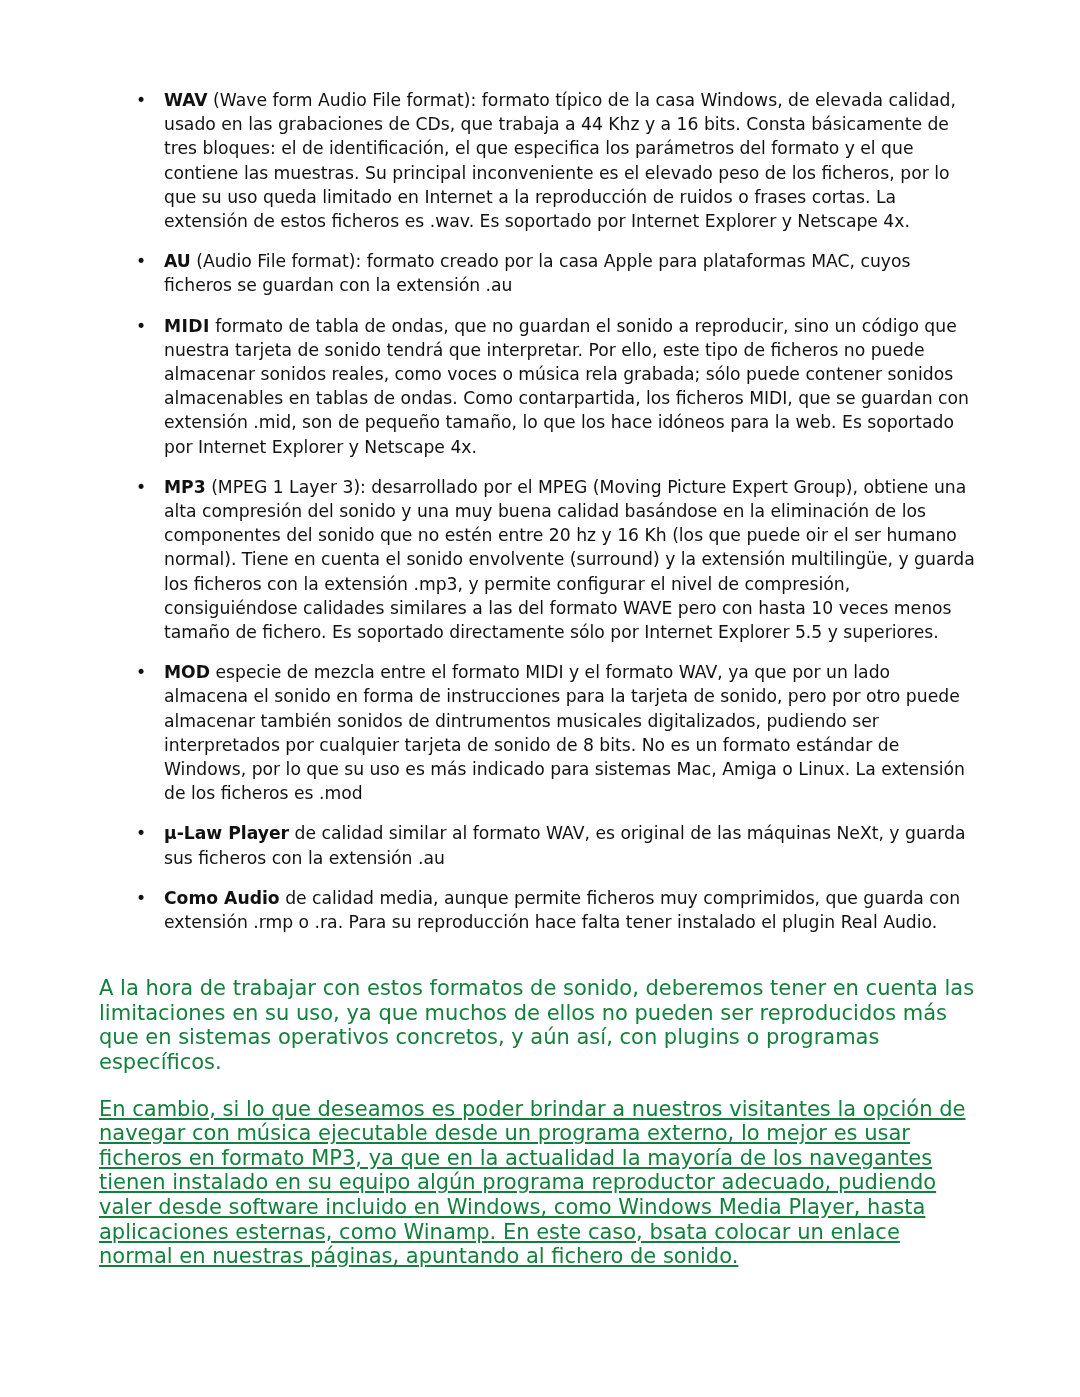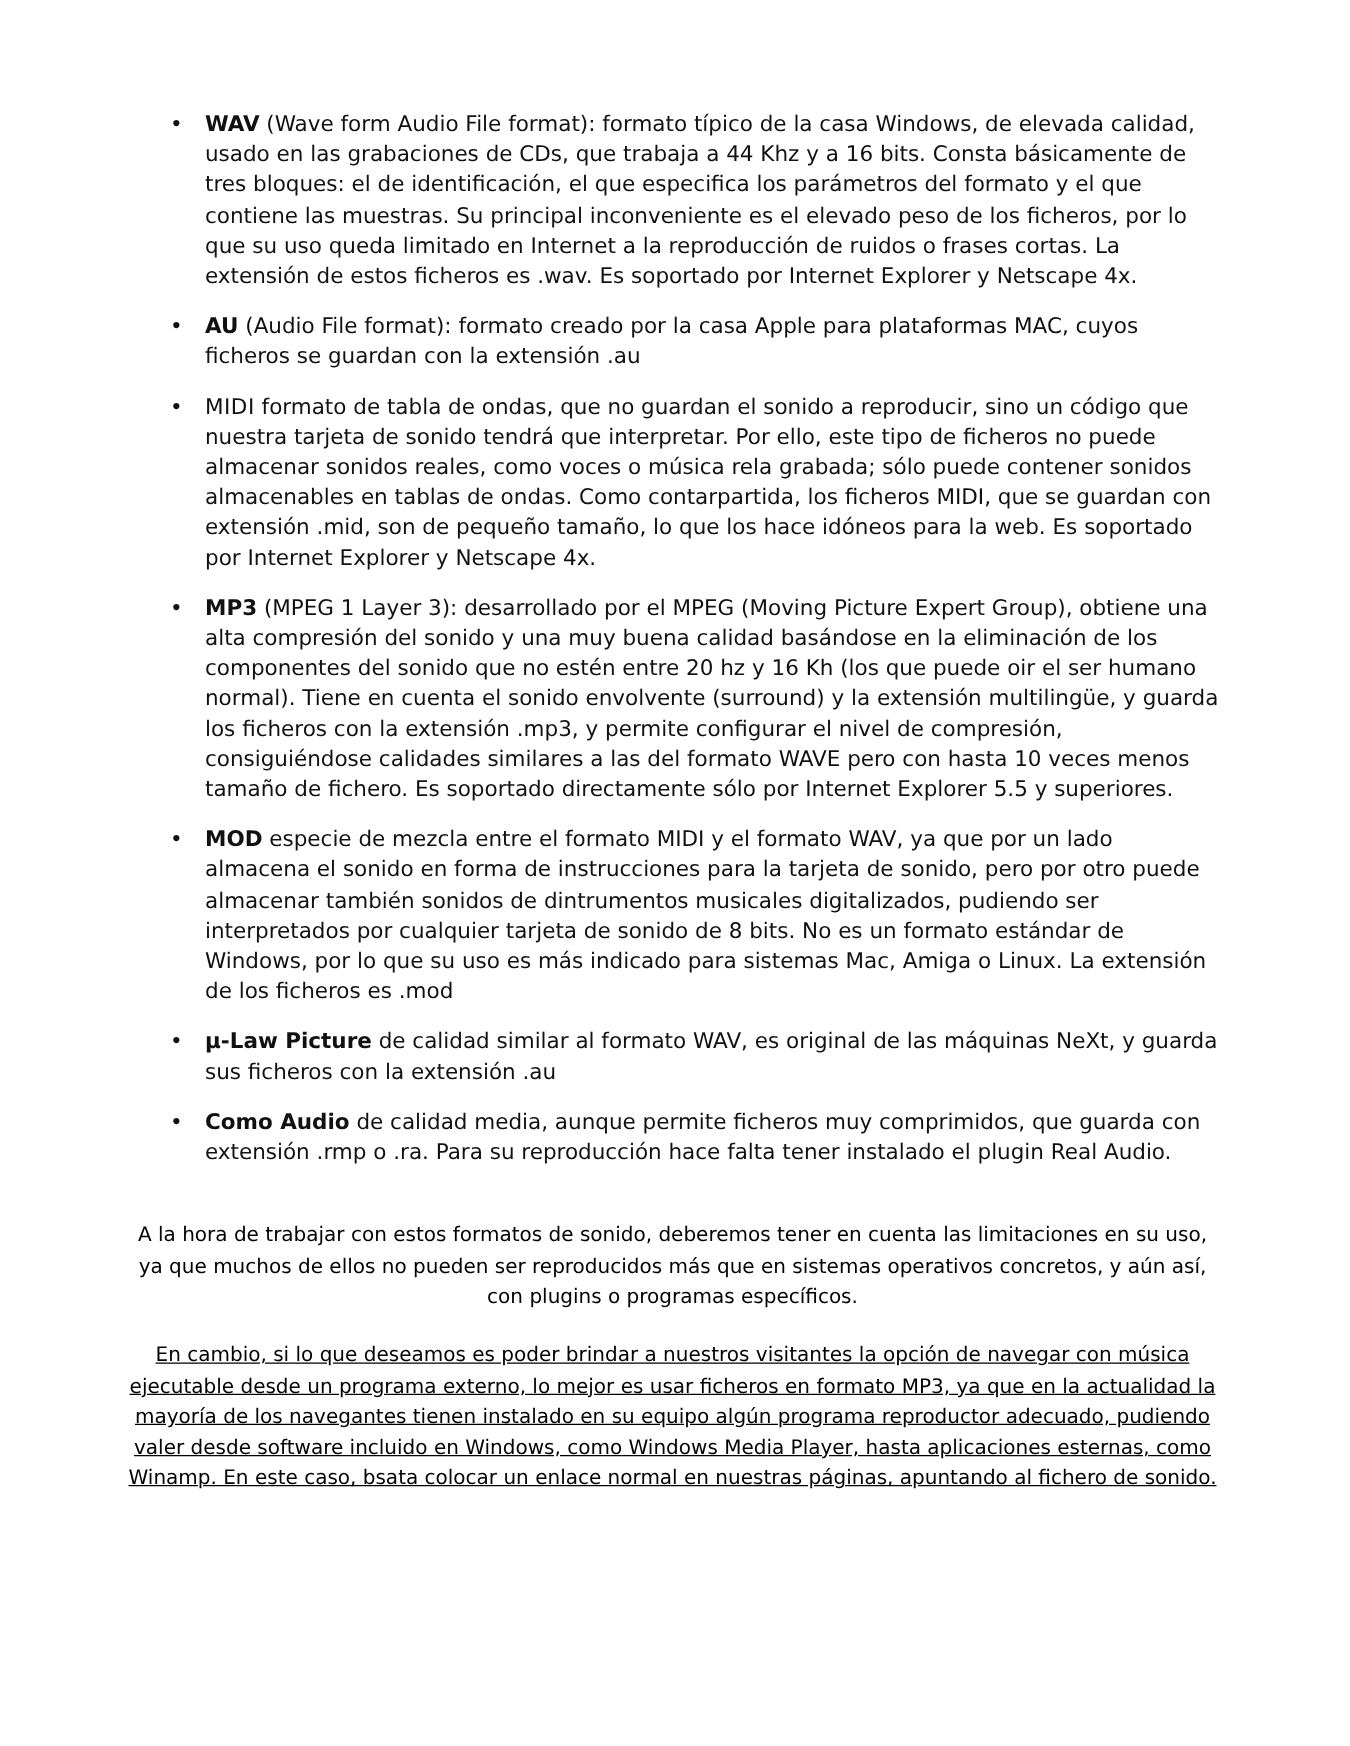--- a/index.html
+++ b/index.html
@@ -49,33 +49,32 @@
     left: 37px;
     top: 0;
     font-size: 17.2px;
     line-height: 24.2px;
     color: #111111;
   }
   .term {
     font-weight: bold;
   }
   .term-midi {
-    font-weight: normal;
+    font-weight: bold;
     letter-spacing: 0.4px;
   }
   .paragraphs {
     margin-top: 42px;
   }
   .para {
-    font-size: 16px;
+    font-size: 21px;
     line-height: 24.6px;
     margin: 0 0 22px 0;
-    color: #000000;
+    color: #15803d;
     width: 878px;
-    text-align: center;
   }
   .para:last-child {
     margin-bottom: 0;
     text-decoration: underline;
   }
 </style>
 </head>
 <body>
 
 <div class="page">
@@ -97,21 +96,21 @@
 
       <li class="bullet-item">
         <span class="bullet-marker">•</span><span class="term">MP3</span><span> (MPEG 1 Layer 3): desarrollado por el MPEG (Moving Picture Expert Group), obtiene una alta compresión del sonido y una muy buena calidad basándose en la eliminación de los componentes del sonido que no estén entre 20 hz y 16 Kh (los que puede oir el ser humano normal). Tiene en cuenta el sonido envolvente (surround) y la extensión multilingüe, y guarda los ficheros con la extensión .mp3, y permite configurar el nivel de compresión, consiguiéndose calidades similares a las del formato WAVE pero con hasta 10 veces menos tamaño de fichero. Es soportado directamente sólo por Internet Explorer 5.5 y superiores.</span>
       </li>
 
       <li class="bullet-item">
         <span class="bullet-marker">•</span><span class="term">MOD</span><span> especie de mezcla entre el formato MIDI y el formato WAV, ya que por un lado almacena el sonido en forma de instrucciones para la tarjeta de sonido, pero por otro puede almacenar también sonidos de dintrumentos musicales digitalizados, pudiendo ser interpretados por cualquier tarjeta de sonido de 8 bits. No es un formato estándar de Windows, por lo que su uso es más indicado para sistemas Mac, Amiga o Linux. La extensión de los ficheros es .mod</span>
       </li>
 
       <li class="bullet-item">
-        <span class="bullet-marker">•</span><span class="term">µ-Law Picture</span><span> de calidad similar al formato WAV, es original de las máquinas NeXt, y guarda sus ficheros con la extensión .au</span>
+        <span class="bullet-marker">•</span><span class="term">µ-Law Player</span><span> de calidad similar al formato WAV, es original de las máquinas NeXt, y guarda sus ficheros con la extensión .au</span>
       </li>
 
       <li class="bullet-item">
         <span class="bullet-marker">•</span><span class="term">Como Audio</span><span> de calidad media, aunque permite ficheros muy comprimidos, que guarda con extensión .rmp o .ra. Para su reproducción hace falta tener instalado el plugin Real Audio.</span>
       </li>
 
     </ul>
 
     <div class="paragraphs">
       <p class="para">A la hora de trabajar con estos formatos de sonido, deberemos tener en cuenta las limitaciones en su uso, ya que muchos de ellos no pueden ser reproducidos más que en sistemas operativos concretos, y aún así, con plugins o programas específicos.</p>

